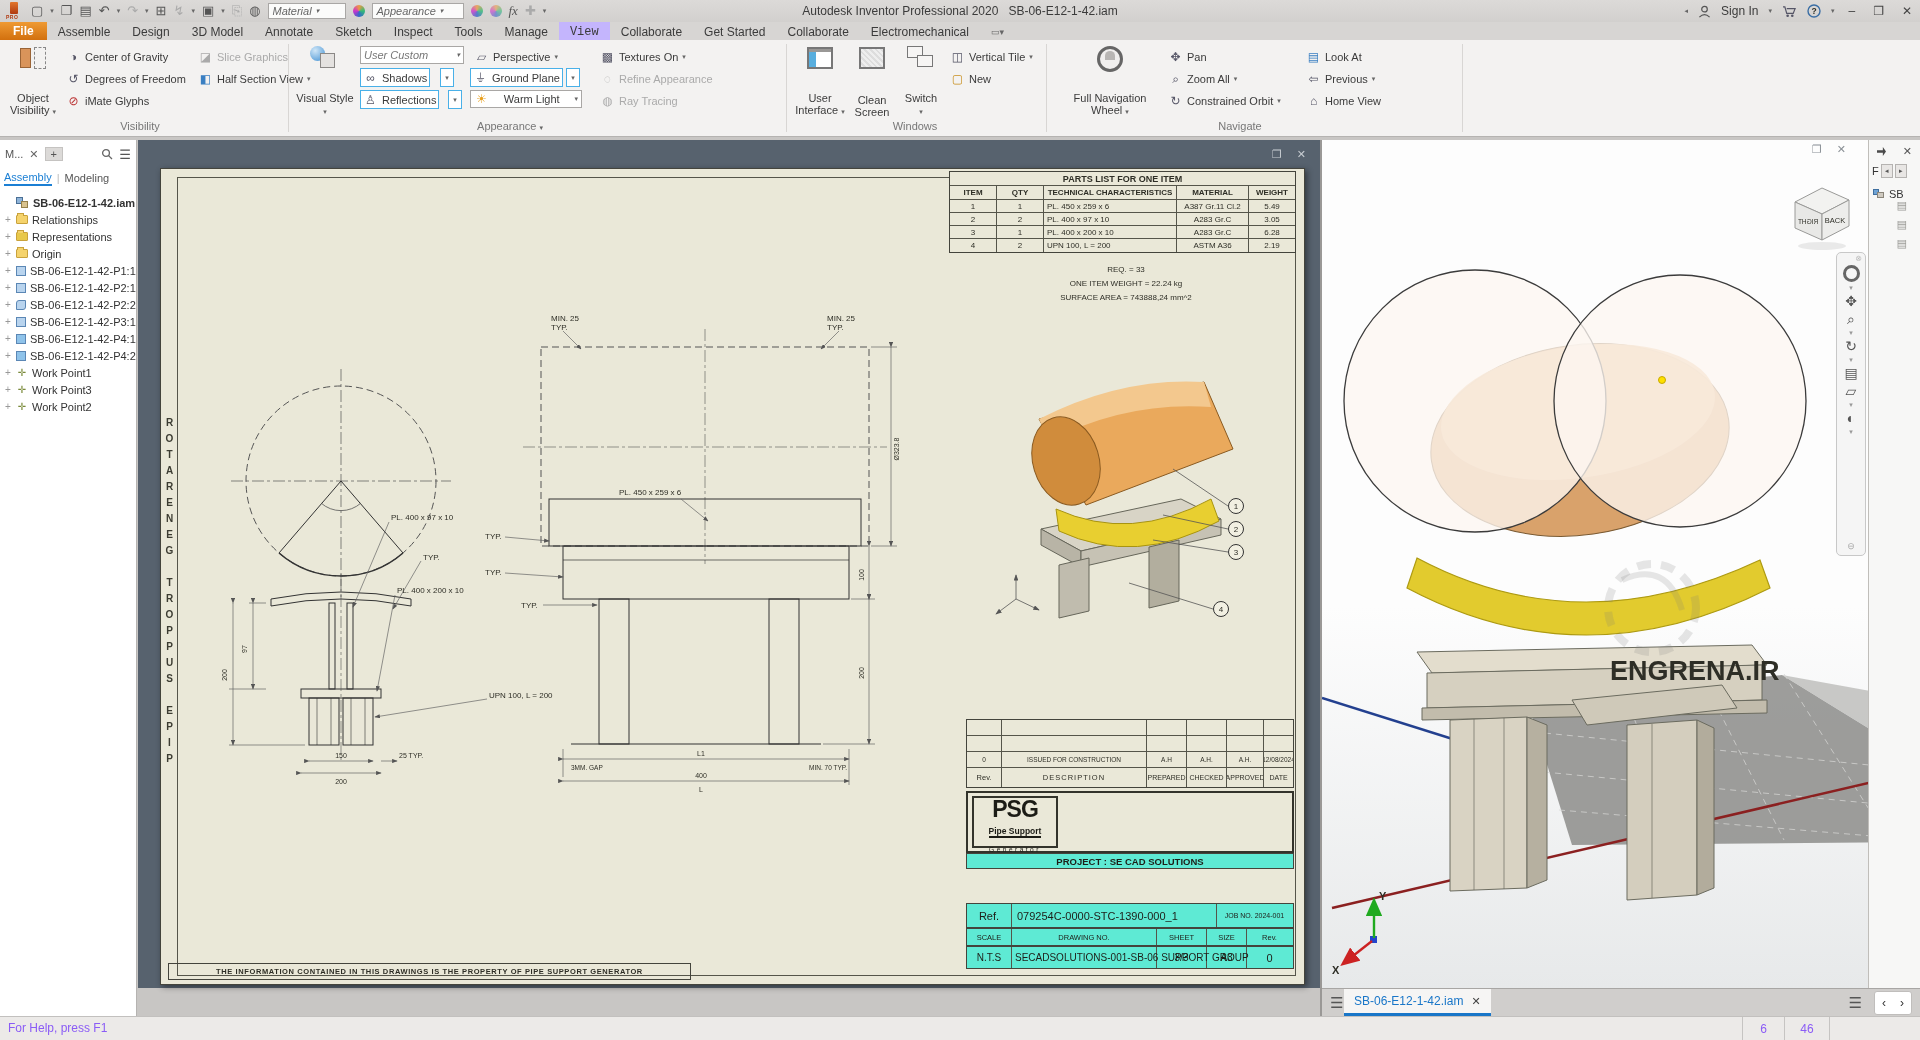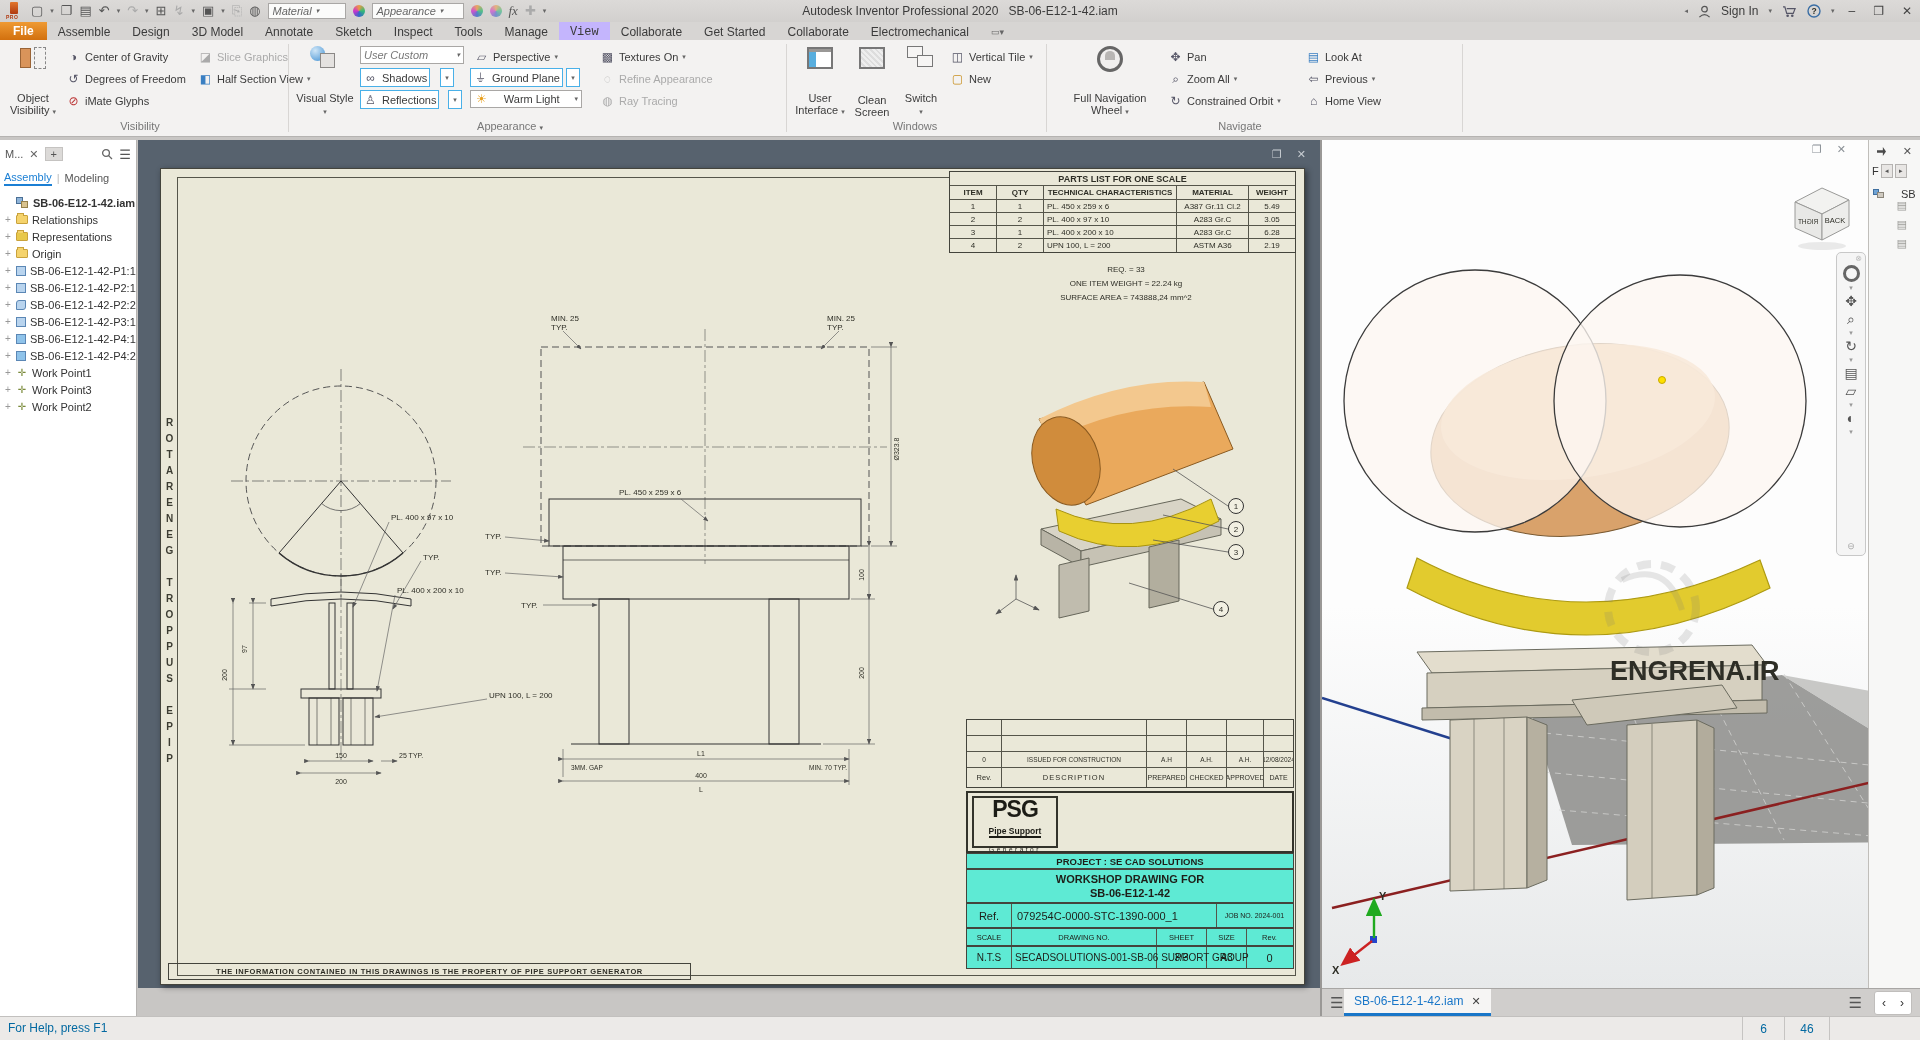--- a/index.html
+++ b/index.html
@@ -107,21 +107,21 @@
   #navbar3d .ring { width:17px; height:17px; border:3px solid #666; border-radius:50%; }
   #sidestrip { left:1868px; top:140px; width:52px; height:848px; position:absolute; background:#f7f7f6; border-left:1px solid #c0beba; font-size:11px; color:#333; }
   .mini-asm { width:12px; height:10px; position:relative; display:inline-block; }
   .mini-asm i { position:absolute; left:0; top:0; width:6px; height:6px; background:#6fa3d4; border:1px solid #3f6f9f; }
   .mini-asm u { position:absolute; left:4px; top:3px; width:7px; height:6px; background:#cfcac0; border:1px solid #8a857a; }
   .vglyph { transform:rotate(90deg); color:#9a9a96; font-size:11px; display:block; margin:6px 0 6px 16px; }
   .arrbox { width:12px; height:14px; background:#e8e6e4; border:1px solid #b5b3b1; display:inline-flex; align-items:center; justify-content:center; font-size:7px; color:#555; }
   .pinshape { display:inline-block; width:9px; height:9px; background:#4a4a4a; clip-path:polygon(0 35%,65% 35%,65% 0,100% 50%,65% 100%,65% 65%,0 65%); }
 
   
-  #statusbar { left:0; top:1016px; width:1920px; height:24px; background:#eceae8; border-top:1px solid #c2c0be; font-size:12px; color:#0369a1; position:absolute; }
+  #statusbar { left:0; top:1016px; width:1920px; height:24px; background:#eceae8; border-top:1px solid #c2c0be; font-size:12px; color:#8b5cf6; position:absolute; }
   .scell { position:absolute; top:0; height:24px; display:flex; align-items:center; justify-content:center; border-left:1px solid #c6c4c2; }
 
   svg text { font-family:"Liberation Sans",sans-serif; fill:#2e2e26; }
 </style>
 </head>
 <body>
 
 <div id="app">
 
   <div id="titlebar" class="abs">
@@ -609,21 +609,21 @@
           <text x="540" y="609" font-size="7" text-anchor="middle">400</text>
           <text x="540" y="623" font-size="7" text-anchor="middle">L</text>
           <text x="1075" y="340" font-size="8" text-anchor="middle">1</text>
           <text x="1075" y="363" font-size="8" text-anchor="middle">2</text>
           <text x="1075" y="386" font-size="8" text-anchor="middle">3</text>
           <text x="1060" y="443" font-size="8" text-anchor="middle">4</text>
         </g>
       </svg>
 
       <div class="dtable" style="left:788px; top:2px; width:347px; grid-template-columns:47px 47px 133px 72px 46px; font-size:8px">
-        <div style="grid-column:1/6; height:14px; font-weight:bold; font-size:9px" class="last">PARTS LIST FOR ONE SCALE</div>
+        <div style="grid-column:1/6; height:14px; font-weight:bold; font-size:9px" class="last">PARTS LIST FOR ONE ITEM</div>
         <div style="height:14px; font-weight:bold">ITEM</div>
         <div style="font-weight:bold">QTY</div>
         <div style="font-weight:bold">TECHNICAL CHARACTERISTICS</div>
         <div style="font-weight:bold">MATERIAL</div>
         <div style="font-weight:bold" class="last">WEIGHT</div>
         <div style="height:13px">1</div>
         <div>1</div>
         <div style="justify-content:flex-start; padding-left:3px">PL. 450 x 259 x 6</div>
         <div>A387 Gr.11 Cl.2</div>
         <div class="last">5.49</div>
@@ -681,24 +681,20 @@
         <div id="psglogo">
           <div class="big">PSG</div>
           <div><span class="s1">Pipe Support</span></div>
           <div><span class="s2">Generator</span></div>
         </div>
       </div>
 
       <div class="tbrow" style="top:684px; height:16px; display:flex; align-items:center; justify-content:center; font-size:9.5px; font-weight:bold">
           <span>PROJECT : SE CAD SOLUTIONS</span>
         </div>
-      <div class="tbrow" style="top:700px; height:34px; display:flex; flex-direction:column; align-items:center; justify-content:center; font-size:11px; font-weight:bold; line-height:14px">
-        <span>WORKSHOP DRAWING FOR</span>
-          <span>SB-06-E12-1-42</span>
-      </div>
       <div class="tbrow" style="top:734px; height:25px; display:grid; grid-template-columns:45px 205px 75px">
         <span style="border-right:1px solid #55554a; display:flex; align-items:center; justify-content:center; font-size:11px">Ref.</span>
         <span style="border-right:1px solid #55554a; display:flex; align-items:center; padding-left:5px; font-size:11px">079254C-0000-STC-1390-000_1</span>
         <span style="display:flex; align-items:center; justify-content:center; font-size:7px">JOB NO. 2024-001</span>
       </div>
       <div class="tbrow" style="top:759px; height:18px; display:grid; grid-template-columns:45px 145px 50px 40px 45px; font-size:7.5px">
         <span style="border-right:1px solid #55554a; display:flex; align-items:center; justify-content:center">SCALE</span>
         <span style="border-right:1px solid #55554a; display:flex; align-items:center; justify-content:center">DRAWING NO.</span>
         <span style="border-right:1px solid #55554a; display:flex; align-items:center; justify-content:center">SHEET</span>
         <span style="border-right:1px solid #55554a; display:flex; align-items:center; justify-content:center">SIZE</span>
@@ -814,21 +810,21 @@
   <div id="sidestrip">
     <div style="display:flex; align-items:center; justify-content:space-between; padding:5px 8px 2px">
       <span class="pinshape"></span>
       <span style="color:#555; font-size:11px">✕</span>
     </div>
     <div style="display:flex; align-items:center; gap:2px; padding:4px 3px">
       <span>F</span>
       <span class="arrbox">◂</span>
       <span class="arrbox">▸</span>
     </div>
-    <div style="display:flex; align-items:center; gap:16px; padding:6px 4px">
+    <div style="display:flex; align-items:center; gap:4px; padding:6px 4px">
       <span class="mini-asm">
           <i></i>
           <u></u>
         </span>
       <span>SB</span>
     </div>
     <span class="vglyph">▥</span>
     <span class="vglyph">▥</span>
     <span class="vglyph">▥</span>
   </div>

